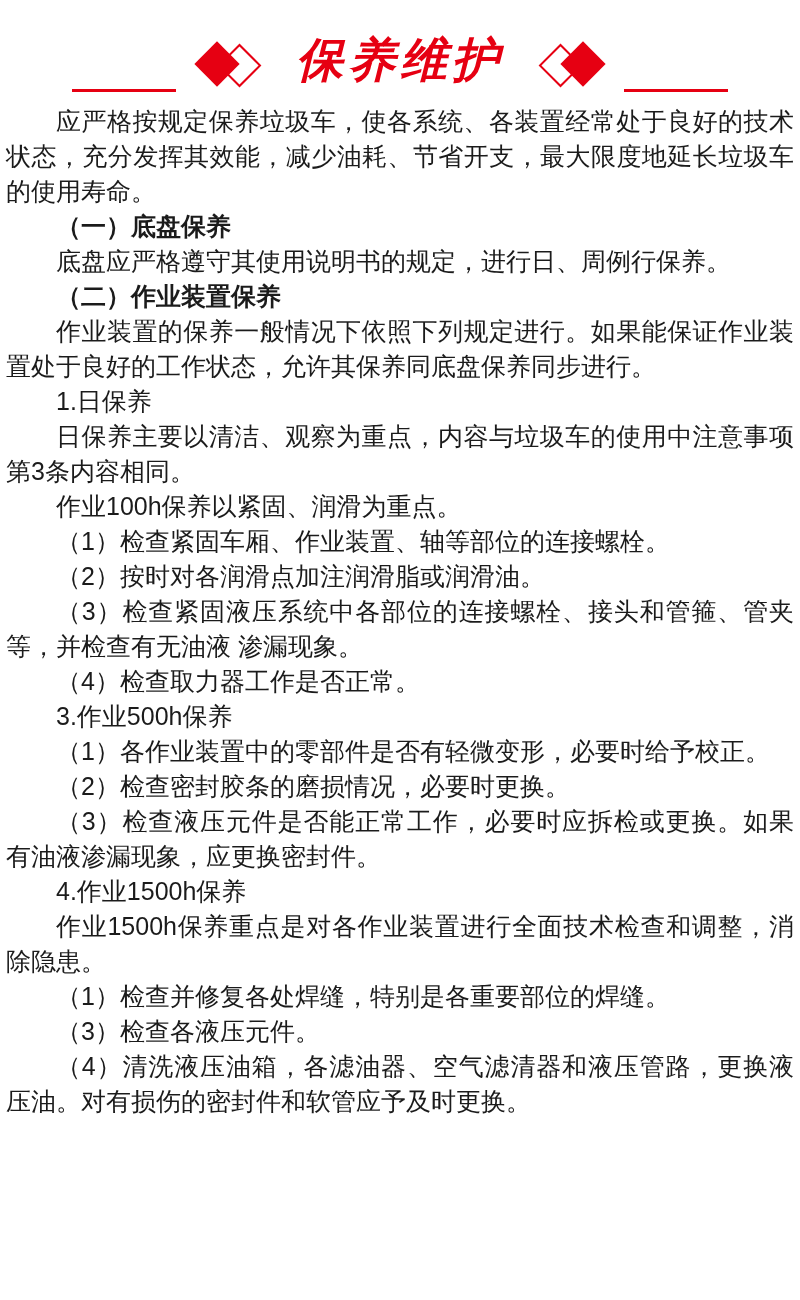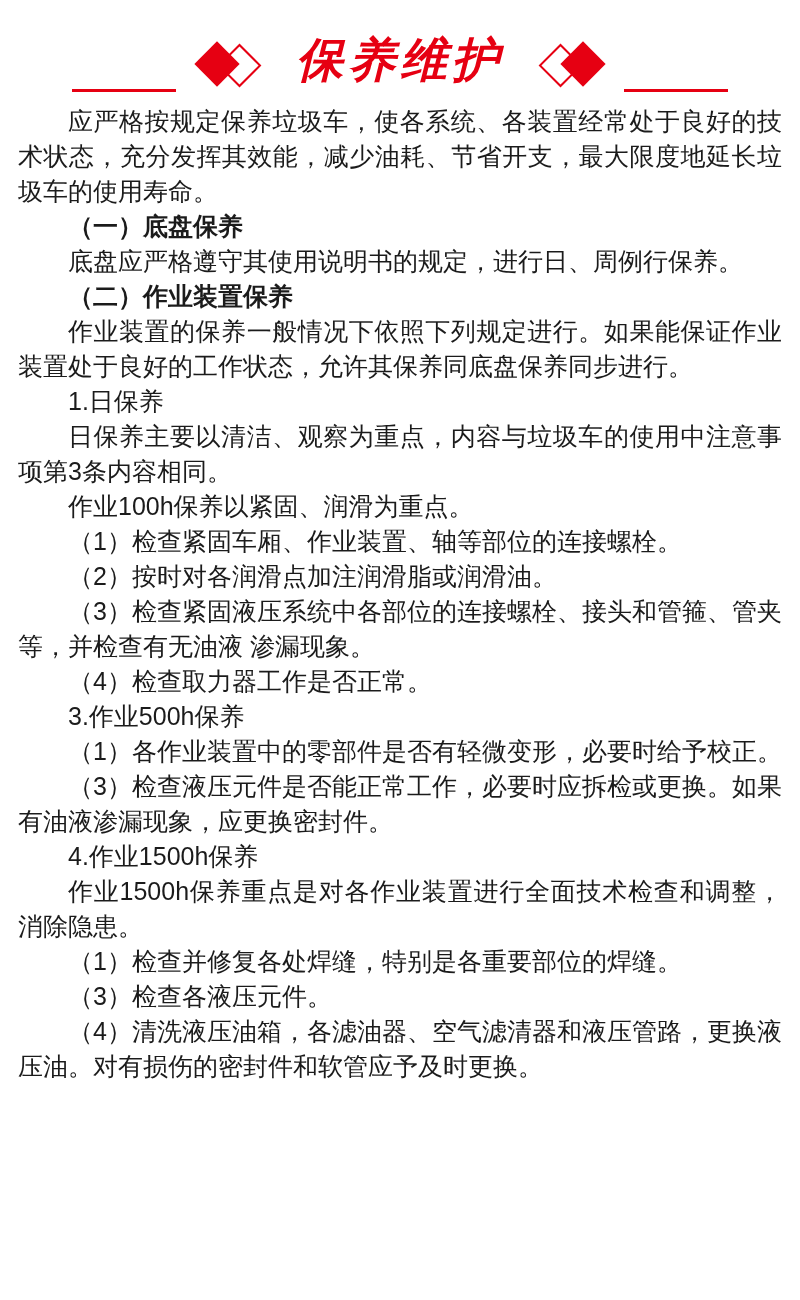--- a/index.html
+++ b/index.html
@@ -64,21 +64,21 @@
     font-weight: bold;
     font-style: italic;
     letter-spacing: 5px;
     margin: 0 16px;
     white-space: nowrap;
     flex: 0 0 auto;
   }
   
   .content {
     margin-top: 12px;
-    padding: 0 18px;
+    padding: 0 6px;
     font-size: 25px;
     line-height: 35px;
     color: #1b1b1b;
     text-align: justify;
   }
   .content p {
     margin: 0;
     padding: 0;
     text-indent: 2em;
   }
@@ -111,20 +111,21 @@
       <p class="para">作业装置的保养一般情况下依照下列规定进行。如果能保证作业装置处于良好的工作状态，允许其保养同底盘保养同步进行。</p>
       <p class="para">1.日保养</p>
       <p class="para">日保养主要以清洁、观察为重点，内容与垃圾车的使用中注意事项第3条内容相同。</p>
       <p class="para">作业100h保养以紧固、润滑为重点。</p>
       <p class="para">（1）检查紧固车厢、作业装置、轴等部位的连接螺栓。</p>
       <p class="para">（2）按时对各润滑点加注润滑脂或润滑油。</p>
       <p class="para">（3）检查紧固液压系统中各部位的连接螺栓、接头和管箍、管夹等，并检查有无油液 渗漏现象。</p>
       <p class="para">（4）检查取力器工作是否正常。</p>
       <p class="para">3.作业500h保养</p>
       <p class="para">（1）各作业装置中的零部件是否有轻微变形，必要时给予校正。</p>
+      <p class="para">（2）检查密封胶条的磨损情况，必要时更换。</p>
       <p class="para">（3）检查液压元件是否能正常工作，必要时应拆检或更换。如果有油液渗漏现象，应更换密封件。</p>
       <p class="para">4.作业1500h保养</p>
       <p class="para">作业1500h保养重点是对各作业装置进行全面技术检查和调整，消除隐患。</p>
       <p class="para">（1）检查并修复各处焊缝，特别是各重要部位的焊缝。</p>
       <p class="para">（3）检查各液压元件。</p>
       <p class="para">（4）清洗液压油箱，各滤油器、空气滤清器和液压管路，更换液压油。对有损伤的密封件和软管应予及时更换。</p>
     </div>
 
 </div>
 

